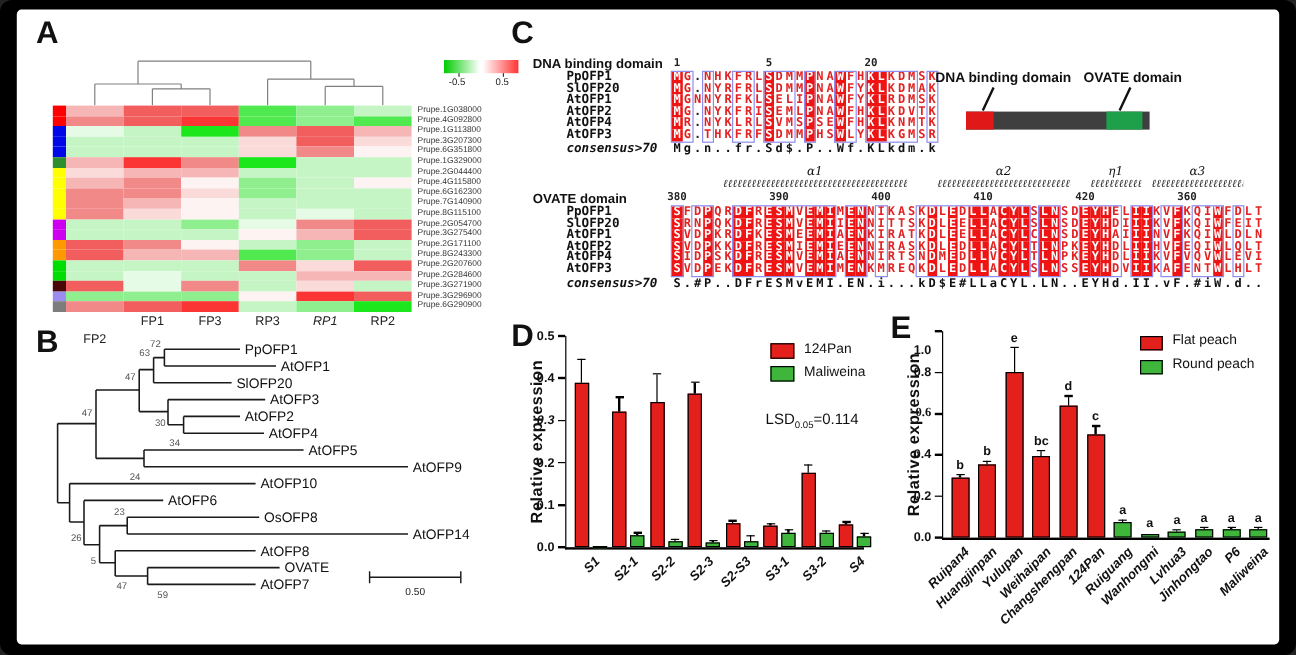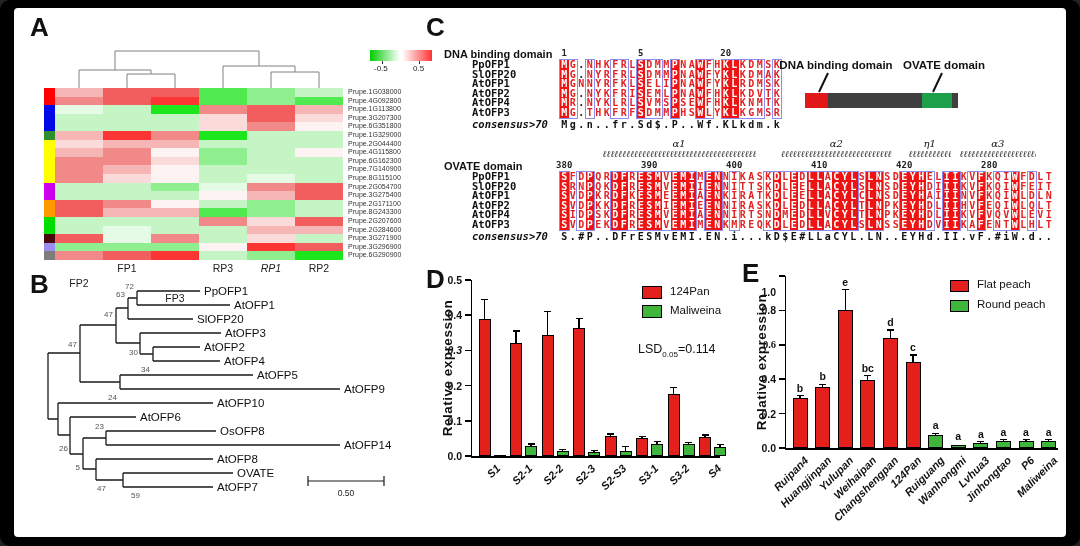--- a/index.html
+++ b/index.html
@@ -261,21 +261,21 @@
           <div class="gene">Prupe.8G243300</div>
           <div class="gene">Prupe.2G207600</div>
           <div class="gene">Prupe.2G284600</div>
           <div class="gene">Prupe.3G271900</div>
           <div class="gene">Prupe.3G296900</div>
           <div class="gene">Prupe.6G290900</div>
         </div>
     <div class="abs" id="hm-cols" style="left:0;top:248px;width:400px;height:14px;">
           <div class="colhead" style="left: 25px; top: 15px;">FP2</div>
           <div class="colhead" style="left: 73px; top: 0px;">FP1</div>
-          <div class="colhead" style="left: 121px; top: 0px; margin-top: 30px;">FP3</div>
+          <div class="colhead" style="left: 121px; top: 0px;">FP3</div>
           <div class="colhead" style="left: 169px; top: 0px;">RP3</div>
           <div class="colhead" style="left: 217px; top: 0px; font-style: italic;">RP1</div>
           <div class="colhead" style="left: 265px; top: 0px;">RP2</div>
         </div>
   </div>
 
   <div class="panel" style="left:14px;top:263px;width:404px;height:258px;">
     <div class="plabel" style="left:2px;top:0;">B</div>
     <svg class="abs" style="left:0;top:8px;" width="404" height="232" viewBox="0 0 404 232" xmlns="http://www.w3.org/2000/svg">
       <path d="M109,12 H172 M109,26 H202 M109,12 V26 M100,19 H109 M100,40 H165 M100,19 V40 M88,29 H100
@@ -362,21 +362,21 @@
           <div class="coil" style="left: 355px; top: 135px; width: 110.5px;">ℓℓℓℓℓℓℓℓℓℓℓℓℓℓℓℓℓℓℓℓℓℓℓℓℓℓℓℓℓℓℓℓℓℓℓ</div>
           <div class="helixlab" style="left: 503.75px; top: 124px;">η1</div>
           <div class="coil" style="left: 482.5px; top: 135px; width: 42.5px;">ℓℓℓℓℓℓℓℓℓℓℓℓℓℓ</div>
           <div class="helixlab" style="left: 571.75px; top: 124px;">α3</div>
           <div class="coil" style="left: 533.5px; top: 135px; width: 76.5px;">ℓℓℓℓℓℓℓℓℓℓℓℓℓℓℓℓℓℓℓℓℓℓℓℓ</div>
           <div class="rulnum" style="left: 138.25px; top: 146px;">380</div>
           <div class="rulnum" style="left: 223.25px; top: 146px;">390</div>
           <div class="rulnum" style="left: 308.25px; top: 146px;">400</div>
           <div class="rulnum" style="left: 393.25px; top: 146px;">410</div>
           <div class="rulnum" style="left: 478.25px; top: 146px;">420</div>
-          <div class="rulnum" style="left: 563.25px; top: 146px;">280</div>
+          <div class="rulnum" style="left: 563.25px; top: 146px;">360</div>
           <div class="alnrow" style="left: 46px; top: 158px;"><span class="alnname">PpOFP1</span><span class="ac cb">S</span><span class="ac rl">F</span><span class="ac rl">D</span><span class="ac cb">P</span><span class="ac rl">Q</span><span class="ac rl">R</span><span class="ac cb">D</span><span class="ac cb">F</span><span class="ac rl">R</span><span class="ac cb">E</span><span class="ac cb">S</span><span class="ac cb">M</span><span class="ac rl">V</span><span class="ac cb">E</span><span class="ac cb">M</span><span class="ac cb">I</span><span class="ac rl">M</span><span class="ac cb">E</span><span class="ac cb">N</span><span class="ac rl">N</span><span class="ac rl">I</span><span class="ac rl">K</span><span class="ac rl">A</span><span class="ac rl">S</span><span class="ac rl">K</span><span class="ac cb">D</span><span class="ac rl">L</span><span class="ac cb">E</span><span class="ac rl">D</span><span class="ac cb">L</span><span class="ac cb">L</span><span class="ac rl">A</span><span class="ac cb">C</span><span class="ac cb">Y</span><span class="ac cb">L</span><span class="ac rl">S</span><span class="ac cb">L</span><span class="ac cb">N</span><span class="ac rl">S</span><span class="ac rl">D</span><span class="ac cb">E</span><span class="ac cb">Y</span><span class="ac cb">H</span><span class="ac rl">E</span><span class="ac rl">L</span><span class="ac cb">I</span><span class="ac cb">I</span><span class="ac rl">K</span><span class="ac rl">V</span><span class="ac cb">F</span><span class="ac rl">K</span><span class="ac rl">Q</span><span class="ac rl">I</span><span class="ac cb">W</span><span class="ac rl">F</span><span class="ac rl">D</span><span class="ac rl">L</span><span class="ac rl">T</span></div>
           <div class="alnrow" style="left: 46px; top: 167.6px;"><span class="alnname">SlOFP20</span><span class="ac cb">S</span><span class="ac rl">R</span><span class="ac rl">N</span><span class="ac cb">P</span><span class="ac rl">Q</span><span class="ac rl">K</span><span class="ac cb">D</span><span class="ac cb">F</span><span class="ac rl">R</span><span class="ac cb">E</span><span class="ac cb">S</span><span class="ac cb">M</span><span class="ac rl">V</span><span class="ac cb">E</span><span class="ac cb">M</span><span class="ac cb">I</span><span class="ac rl">I</span><span class="ac cb">E</span><span class="ac cb">N</span><span class="ac rl">N</span><span class="ac rl">I</span><span class="ac rl">T</span><span class="ac rl">T</span><span class="ac rl">S</span><span class="ac rl">K</span><span class="ac cb">D</span><span class="ac rl">L</span><span class="ac cb">E</span><span class="ac rl">E</span><span class="ac cb">L</span><span class="ac cb">L</span><span class="ac rl">A</span><span class="ac cb">C</span><span class="ac cb">Y</span><span class="ac cb">L</span><span class="ac rl">S</span><span class="ac cb">L</span><span class="ac cb">N</span><span class="ac rl">S</span><span class="ac rl">D</span><span class="ac cb">E</span><span class="ac cb">Y</span><span class="ac cb">H</span><span class="ac rl">D</span><span class="ac rl">I</span><span class="ac cb">I</span><span class="ac cb">I</span><span class="ac rl">K</span><span class="ac rl">V</span><span class="ac cb">F</span><span class="ac rl">K</span><span class="ac rl">Q</span><span class="ac rl">I</span><span class="ac cb">W</span><span class="ac rl">F</span><span class="ac rl">E</span><span class="ac rl">I</span><span class="ac rl">T</span></div>
           <div class="alnrow" style="left: 46px; top: 177.2px;"><span class="alnname">AtOFP1</span><span class="ac cb">S</span><span class="ac rl">V</span><span class="ac rl">D</span><span class="ac cb">P</span><span class="ac rl">K</span><span class="ac rl">R</span><span class="ac cb">D</span><span class="ac cb">F</span><span class="ac rl">K</span><span class="ac cb">E</span><span class="ac cb">S</span><span class="ac cb">M</span><span class="ac rl">E</span><span class="ac cb">E</span><span class="ac cb">M</span><span class="ac cb">I</span><span class="ac rl">A</span><span class="ac cb">E</span><span class="ac cb">N</span><span class="ac rl">K</span><span class="ac rl">I</span><span class="ac rl">R</span><span class="ac rl">A</span><span class="ac rl">T</span><span class="ac rl">K</span><span class="ac cb">D</span><span class="ac rl">L</span><span class="ac cb">E</span><span class="ac rl">E</span><span class="ac cb">L</span><span class="ac cb">L</span><span class="ac rl">A</span><span class="ac cb">C</span><span class="ac cb">Y</span><span class="ac cb">L</span><span class="ac rl">C</span><span class="ac cb">L</span><span class="ac cb">N</span><span class="ac rl">S</span><span class="ac rl">D</span><span class="ac cb">E</span><span class="ac cb">Y</span><span class="ac cb">H</span><span class="ac rl">A</span><span class="ac rl">I</span><span class="ac cb">I</span><span class="ac cb">I</span><span class="ac rl">N</span><span class="ac rl">V</span><span class="ac cb">F</span><span class="ac rl">K</span><span class="ac rl">Q</span><span class="ac rl">I</span><span class="ac cb">W</span><span class="ac rl">L</span><span class="ac rl">D</span><span class="ac rl">L</span><span class="ac rl">N</span></div>
           <div class="alnrow" style="left: 46px; top: 186.8px;"><span class="alnname">AtOFP2</span><span class="ac cb">S</span><span class="ac rl">V</span><span class="ac rl">D</span><span class="ac cb">P</span><span class="ac rl">K</span><span class="ac rl">K</span><span class="ac cb">D</span><span class="ac cb">F</span><span class="ac rl">R</span><span class="ac cb">E</span><span class="ac cb">S</span><span class="ac cb">M</span><span class="ac rl">I</span><span class="ac cb">E</span><span class="ac cb">M</span><span class="ac cb">I</span><span class="ac rl">E</span><span class="ac cb">E</span><span class="ac cb">N</span><span class="ac rl">N</span><span class="ac rl">I</span><span class="ac rl">R</span><span class="ac rl">A</span><span class="ac rl">S</span><span class="ac rl">K</span><span class="ac cb">D</span><span class="ac rl">L</span><span class="ac cb">E</span><span class="ac rl">D</span><span class="ac cb">L</span><span class="ac cb">L</span><span class="ac rl">A</span><span class="ac cb">C</span><span class="ac cb">Y</span><span class="ac cb">L</span><span class="ac rl">T</span><span class="ac cb">L</span><span class="ac cb">N</span><span class="ac rl">P</span><span class="ac rl">K</span><span class="ac cb">E</span><span class="ac cb">Y</span><span class="ac cb">H</span><span class="ac rl">D</span><span class="ac rl">L</span><span class="ac cb">I</span><span class="ac cb">I</span><span class="ac rl">H</span><span class="ac rl">V</span><span class="ac cb">F</span><span class="ac rl">E</span><span class="ac rl">Q</span><span class="ac rl">I</span><span class="ac cb">W</span><span class="ac rl">L</span><span class="ac rl">Q</span><span class="ac rl">L</span><span class="ac rl">T</span></div>
           <div class="alnrow" style="left: 46px; top: 196.4px;"><span class="alnname">AtOFP4</span><span class="ac cb">S</span><span class="ac rl">I</span><span class="ac rl">D</span><span class="ac cb">P</span><span class="ac rl">S</span><span class="ac rl">K</span><span class="ac cb">D</span><span class="ac cb">F</span><span class="ac rl">R</span><span class="ac cb">E</span><span class="ac cb">S</span><span class="ac cb">M</span><span class="ac rl">V</span><span class="ac cb">E</span><span class="ac cb">M</span><span class="ac cb">I</span><span class="ac rl">A</span><span class="ac cb">E</span><span class="ac cb">N</span><span class="ac rl">N</span><span class="ac rl">I</span><span class="ac rl">R</span><span class="ac rl">T</span><span class="ac rl">S</span><span class="ac rl">N</span><span class="ac cb">D</span><span class="ac rl">M</span><span class="ac cb">E</span><span class="ac rl">D</span><span class="ac cb">L</span><span class="ac cb">L</span><span class="ac rl">V</span><span class="ac cb">C</span><span class="ac cb">Y</span><span class="ac cb">L</span><span class="ac rl">T</span><span class="ac cb">L</span><span class="ac cb">N</span><span class="ac rl">P</span><span class="ac rl">K</span><span class="ac cb">E</span><span class="ac cb">Y</span><span class="ac cb">H</span><span class="ac rl">D</span><span class="ac rl">L</span><span class="ac cb">I</span><span class="ac cb">I</span><span class="ac rl">K</span><span class="ac rl">V</span><span class="ac cb">F</span><span class="ac rl">V</span><span class="ac rl">Q</span><span class="ac rl">V</span><span class="ac cb">W</span><span class="ac rl">L</span><span class="ac rl">E</span><span class="ac rl">V</span><span class="ac rl">I</span></div>
           <div class="alnrow" style="left: 46px; top: 206px;"><span class="alnname">AtOFP3</span><span class="ac cb">S</span><span class="ac rl">V</span><span class="ac rl">D</span><span class="ac cb">P</span><span class="ac rl">E</span><span class="ac rl">K</span><span class="ac cb">D</span><span class="ac cb">F</span><span class="ac rl">R</span><span class="ac cb">E</span><span class="ac cb">S</span><span class="ac cb">M</span><span class="ac rl">V</span><span class="ac cb">E</span><span class="ac cb">M</span><span class="ac cb">I</span><span class="ac rl">M</span><span class="ac cb">E</span><span class="ac cb">N</span><span class="ac rl">K</span><span class="ac rl">M</span><span class="ac rl">R</span><span class="ac rl">E</span><span class="ac rl">Q</span><span class="ac rl">K</span><span class="ac cb">D</span><span class="ac rl">L</span><span class="ac cb">E</span><span class="ac rl">D</span><span class="ac cb">L</span><span class="ac cb">L</span><span class="ac rl">A</span><span class="ac cb">C</span><span class="ac cb">Y</span><span class="ac cb">L</span><span class="ac rl">S</span><span class="ac cb">L</span><span class="ac cb">N</span><span class="ac rl">S</span><span class="ac rl">S</span><span class="ac cb">E</span><span class="ac cb">Y</span><span class="ac cb">H</span><span class="ac rl">D</span><span class="ac rl">V</span><span class="ac cb">I</span><span class="ac cb">I</span><span class="ac rl">K</span><span class="ac rl">A</span><span class="ac cb">F</span><span class="ac rl">E</span><span class="ac rl">N</span><span class="ac rl">T</span><span class="ac cb">W</span><span class="ac rl">L</span><span class="ac rl">H</span><span class="ac rl">L</span><span class="ac rl">T</span></div>
           <div class="alnrow" style="left: 46px; top: 217.6px;"><span class="alnname cons">consensus&gt;70</span><span class="ac consc">S</span><span class="ac consc">.</span><span class="ac consc">#</span><span class="ac consc">P</span><span class="ac consc">.</span><span class="ac consc">.</span><span class="ac consc">D</span><span class="ac consc">F</span><span class="ac consc">r</span><span class="ac consc">E</span><span class="ac consc">S</span><span class="ac consc">M</span><span class="ac consc">v</span><span class="ac consc">E</span><span class="ac consc">M</span><span class="ac consc">I</span><span class="ac consc">.</span><span class="ac consc">E</span><span class="ac consc">N</span><span class="ac consc">.</span><span class="ac consc">i</span><span class="ac consc">.</span><span class="ac consc">.</span><span class="ac consc">.</span><span class="ac consc">k</span><span class="ac consc">D</span><span class="ac consc">$</span><span class="ac consc">E</span><span class="ac consc">#</span><span class="ac consc">L</span><span class="ac consc">L</span><span class="ac consc">a</span><span class="ac consc">C</span><span class="ac consc">Y</span><span class="ac consc">L</span><span class="ac consc">.</span><span class="ac consc">L</span><span class="ac consc">N</span><span class="ac consc">.</span><span class="ac consc">.</span><span class="ac consc">E</span><span class="ac consc">Y</span><span class="ac consc">H</span><span class="ac consc">d</span><span class="ac consc">.</span><span class="ac consc">I</span><span class="ac consc">I</span><span class="ac consc">.</span><span class="ac consc">v</span><span class="ac consc">F</span><span class="ac consc">.</span><span class="ac consc">#</span><span class="ac consc">i</span><span class="ac consc">W</span><span class="ac consc">.</span><span class="ac consc">d</span><span class="ac consc">.</span><span class="ac consc">.</span></div>
           <div class="blubox" style="left: 133px; top: 157px; width: 8.5px; height: 57.6px;"></div>
           <div class="blubox" style="left: 150px; top: 157px; width: 17px; height: 57.6px;"></div>
           <div class="blubox" style="left: 184px; top: 157px; width: 85px; height: 57.6px;"></div>

